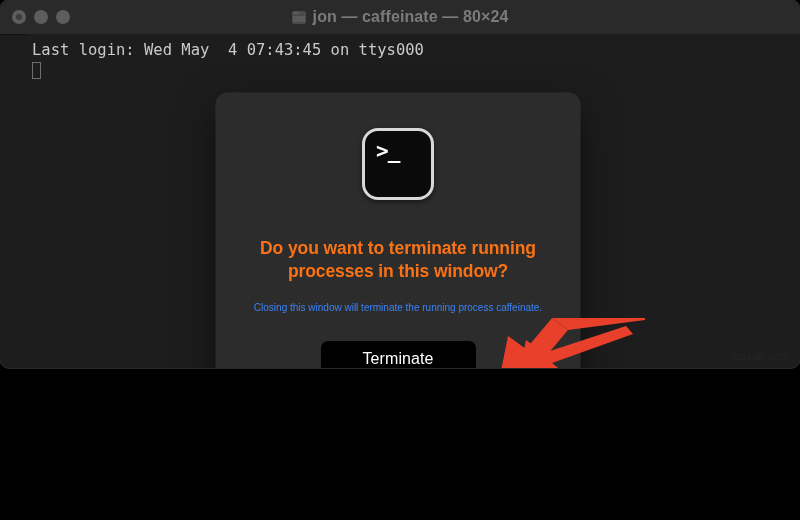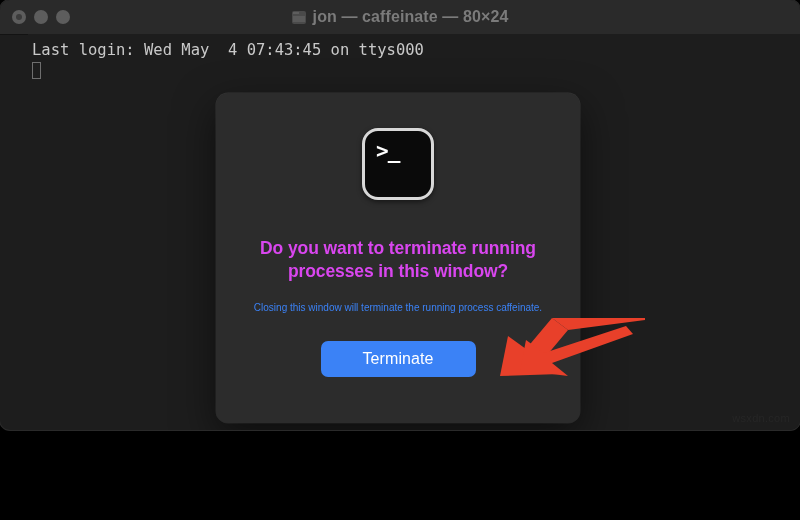--- a/index.html
+++ b/index.html
@@ -20,21 +20,21 @@
     height: 520px;
     background: #000000;
   }
 
   
   #terminal-window {
     position: absolute;
     left: 0;
     top: 0;
     width: 800px;
-    height: 430px;
+    height: 368px;
     background: #1d1d1d;
     border-radius: 10px;
     overflow: hidden;
     box-shadow: 0 0 0 1px #2a2a2a;
   }
 
   #titlebar {
     position: relative;
     height: 34px;
     background: #2a2a2a;
@@ -179,21 +179,21 @@
     font-family: "DejaVu Sans Mono", "Liberation Mono", monospace;
     font-size: 21px;
     font-weight: bold;
     line-height: 21px;
     letter-spacing: -1px;
   }
 
   #dialog-title {
     margin: 37px 24px 0 24px;
     text-align: center;
-    color: #d946ef;
+    color: #f97316;
     font-size: 17.5px;
     font-weight: bold;
     line-height: 23px;
     letter-spacing: -0.1px;
   }
 
   #dialog-body {
     margin: 14px 26px 0 26px;
     text-align: left;
     color: #3b82f6;
@@ -215,21 +215,21 @@
     color: #ffffff;
     font-family: "Liberation Sans", sans-serif;
     font-size: 16px;
     letter-spacing: 0.1px;
     cursor: pointer;
     display: flex;
     align-items: center;
     justify-content: center;
   }
   .dlg-btn.default {
-    background: #3b82f6;
+    background: #000000;
   }
 
   
   #annotation-arrow {
     position: absolute;
     left: 500px;
     top: 318px;
     width: 145px;
     height: 68px;
     pointer-events: none;

